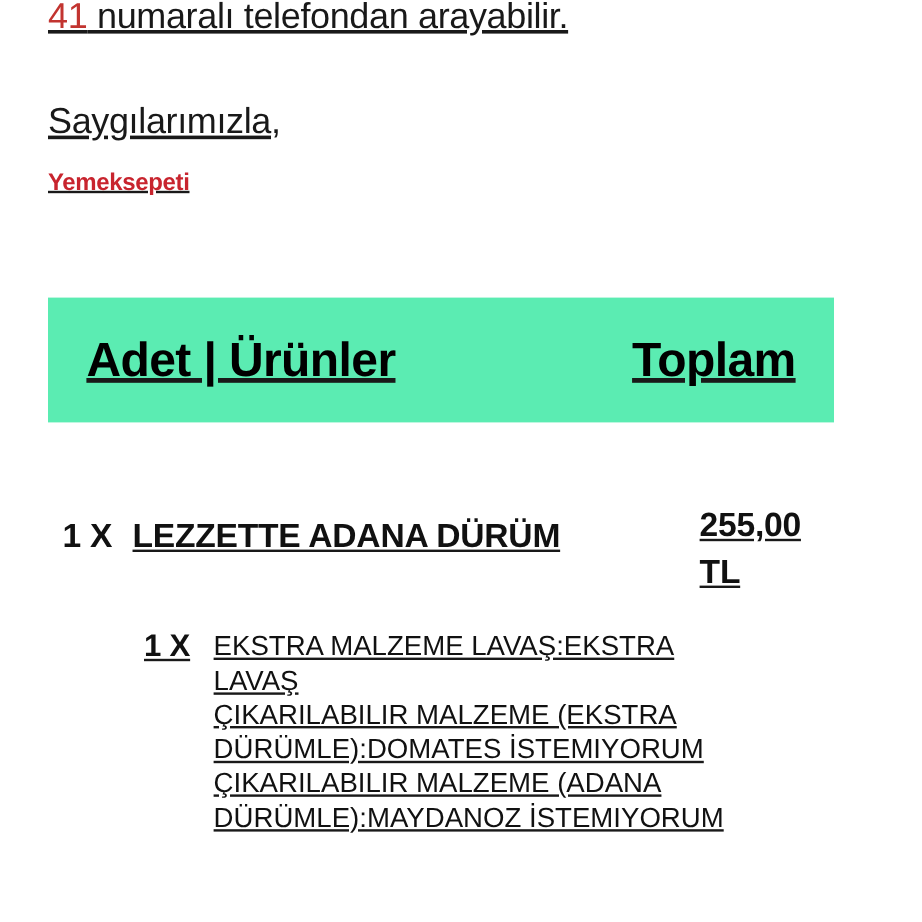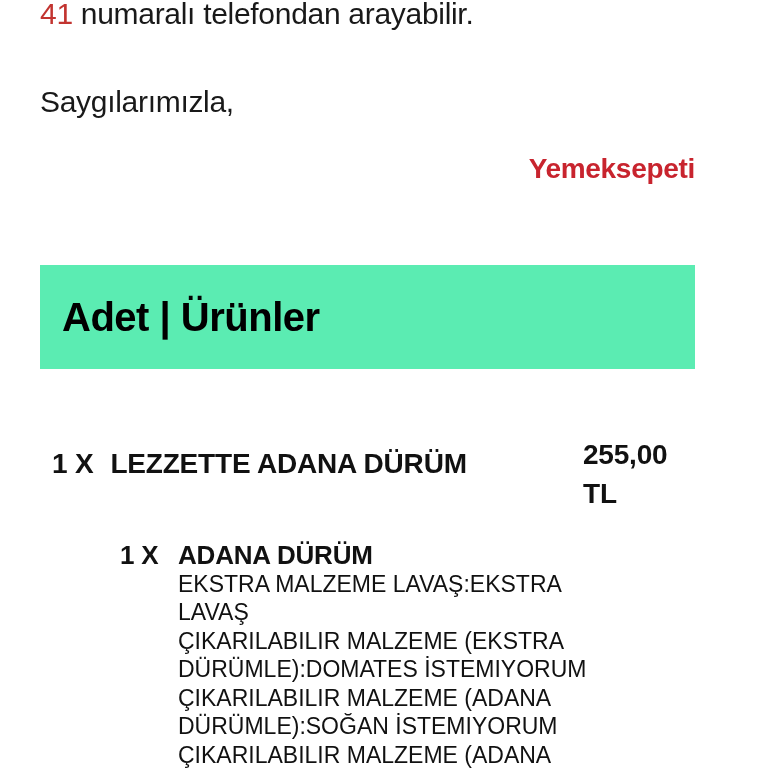--- a/index.html
+++ b/index.html
@@ -11,53 +11,53 @@
     overflow: hidden;
     font-family: "Liberation Sans", sans-serif;
     color: #191919;
   }
   .page {
     padding: 0 41px 0 40px;
     box-sizing: border-box;
     width: 736px;
     height: 768px;
     overflow: hidden;
+    text-decoration: underline;
   }
   .intro {
     font-size: 30px;
     line-height: 36px;
     margin: -4px 0 0 0;
     letter-spacing: -0.3px;
   }
   .intro .hl {
     color: #c23430;
   }
   .closing {
     font-size: 30px;
     line-height: 36px;
     margin: 52px 0 11px 0;
     letter-spacing: -0.3px;
   }
   .brand {
-    font-size: 28px;
+    font-size: 20px;
     line-height: 36px;
-    margin: 31px 0 0 0;
+    margin: 14px 0 0 0;
     font-weight: bold;
     color: #c8242e;
     letter-spacing: -0.3px;
-    text-align: right;
   }
   .table-header {
     margin-top: 78px;
     height: 104px;
     background: #5becb2;
     display: flex;
     justify-content: space-between;
     align-items: center;
-    padding: 0 22px;
+    padding: 0 32px;
     box-sizing: border-box;
     font-size: 40px;
     font-weight: bold;
     color: #000000;
     letter-spacing: -0.5px;
   }
   .item-row {
     margin-top: 66px;
     display: flex;
     justify-content: space-between;
@@ -118,33 +118,32 @@
 <div class="page">
 
   <p class="intro"><span class="hl">41</span><span> numaralı telefondan arayabilir.</span></p>
 
   <p class="closing">Saygılarımızla,</p>
 
   <p class="brand">Yemeksepeti</p>
 
   <div class="table-header">
     <span>Adet | Ürünler</span>
+    <span>Toplam</span>
   </div>
 
   <div class="item-row">
     <div class="item-left">
       <span class="qty">1 X</span><span>LEZZETTE ADANA DÜRÜM</span>
     </div>
     <div class="item-total">255,00 TL</div>
   </div>
 
   <div class="sub-item">
     <div class="sub-qty">1 X</div>
     <div class="sub-content">
-      <div class="sub-name">ADANA DÜRÜM</div>
       <div class="option">EKSTRA MALZEME LAVAŞ:EKSTRA LAVAŞ</div>
       <div class="option">ÇIKARILABILIR MALZEME (EKSTRA DÜRÜMLE):DOMATES İSTEMIYORUM</div>
-      <div class="option">ÇIKARILABILIR MALZEME (ADANA DÜRÜMLE):SOĞAN İSTEMIYORUM</div>
       <div class="option">ÇIKARILABILIR MALZEME (ADANA DÜRÜMLE):MAYDANOZ İSTEMIYORUM</div>
     </div>
   </div>
 
 </div>
 
 </body></html>

